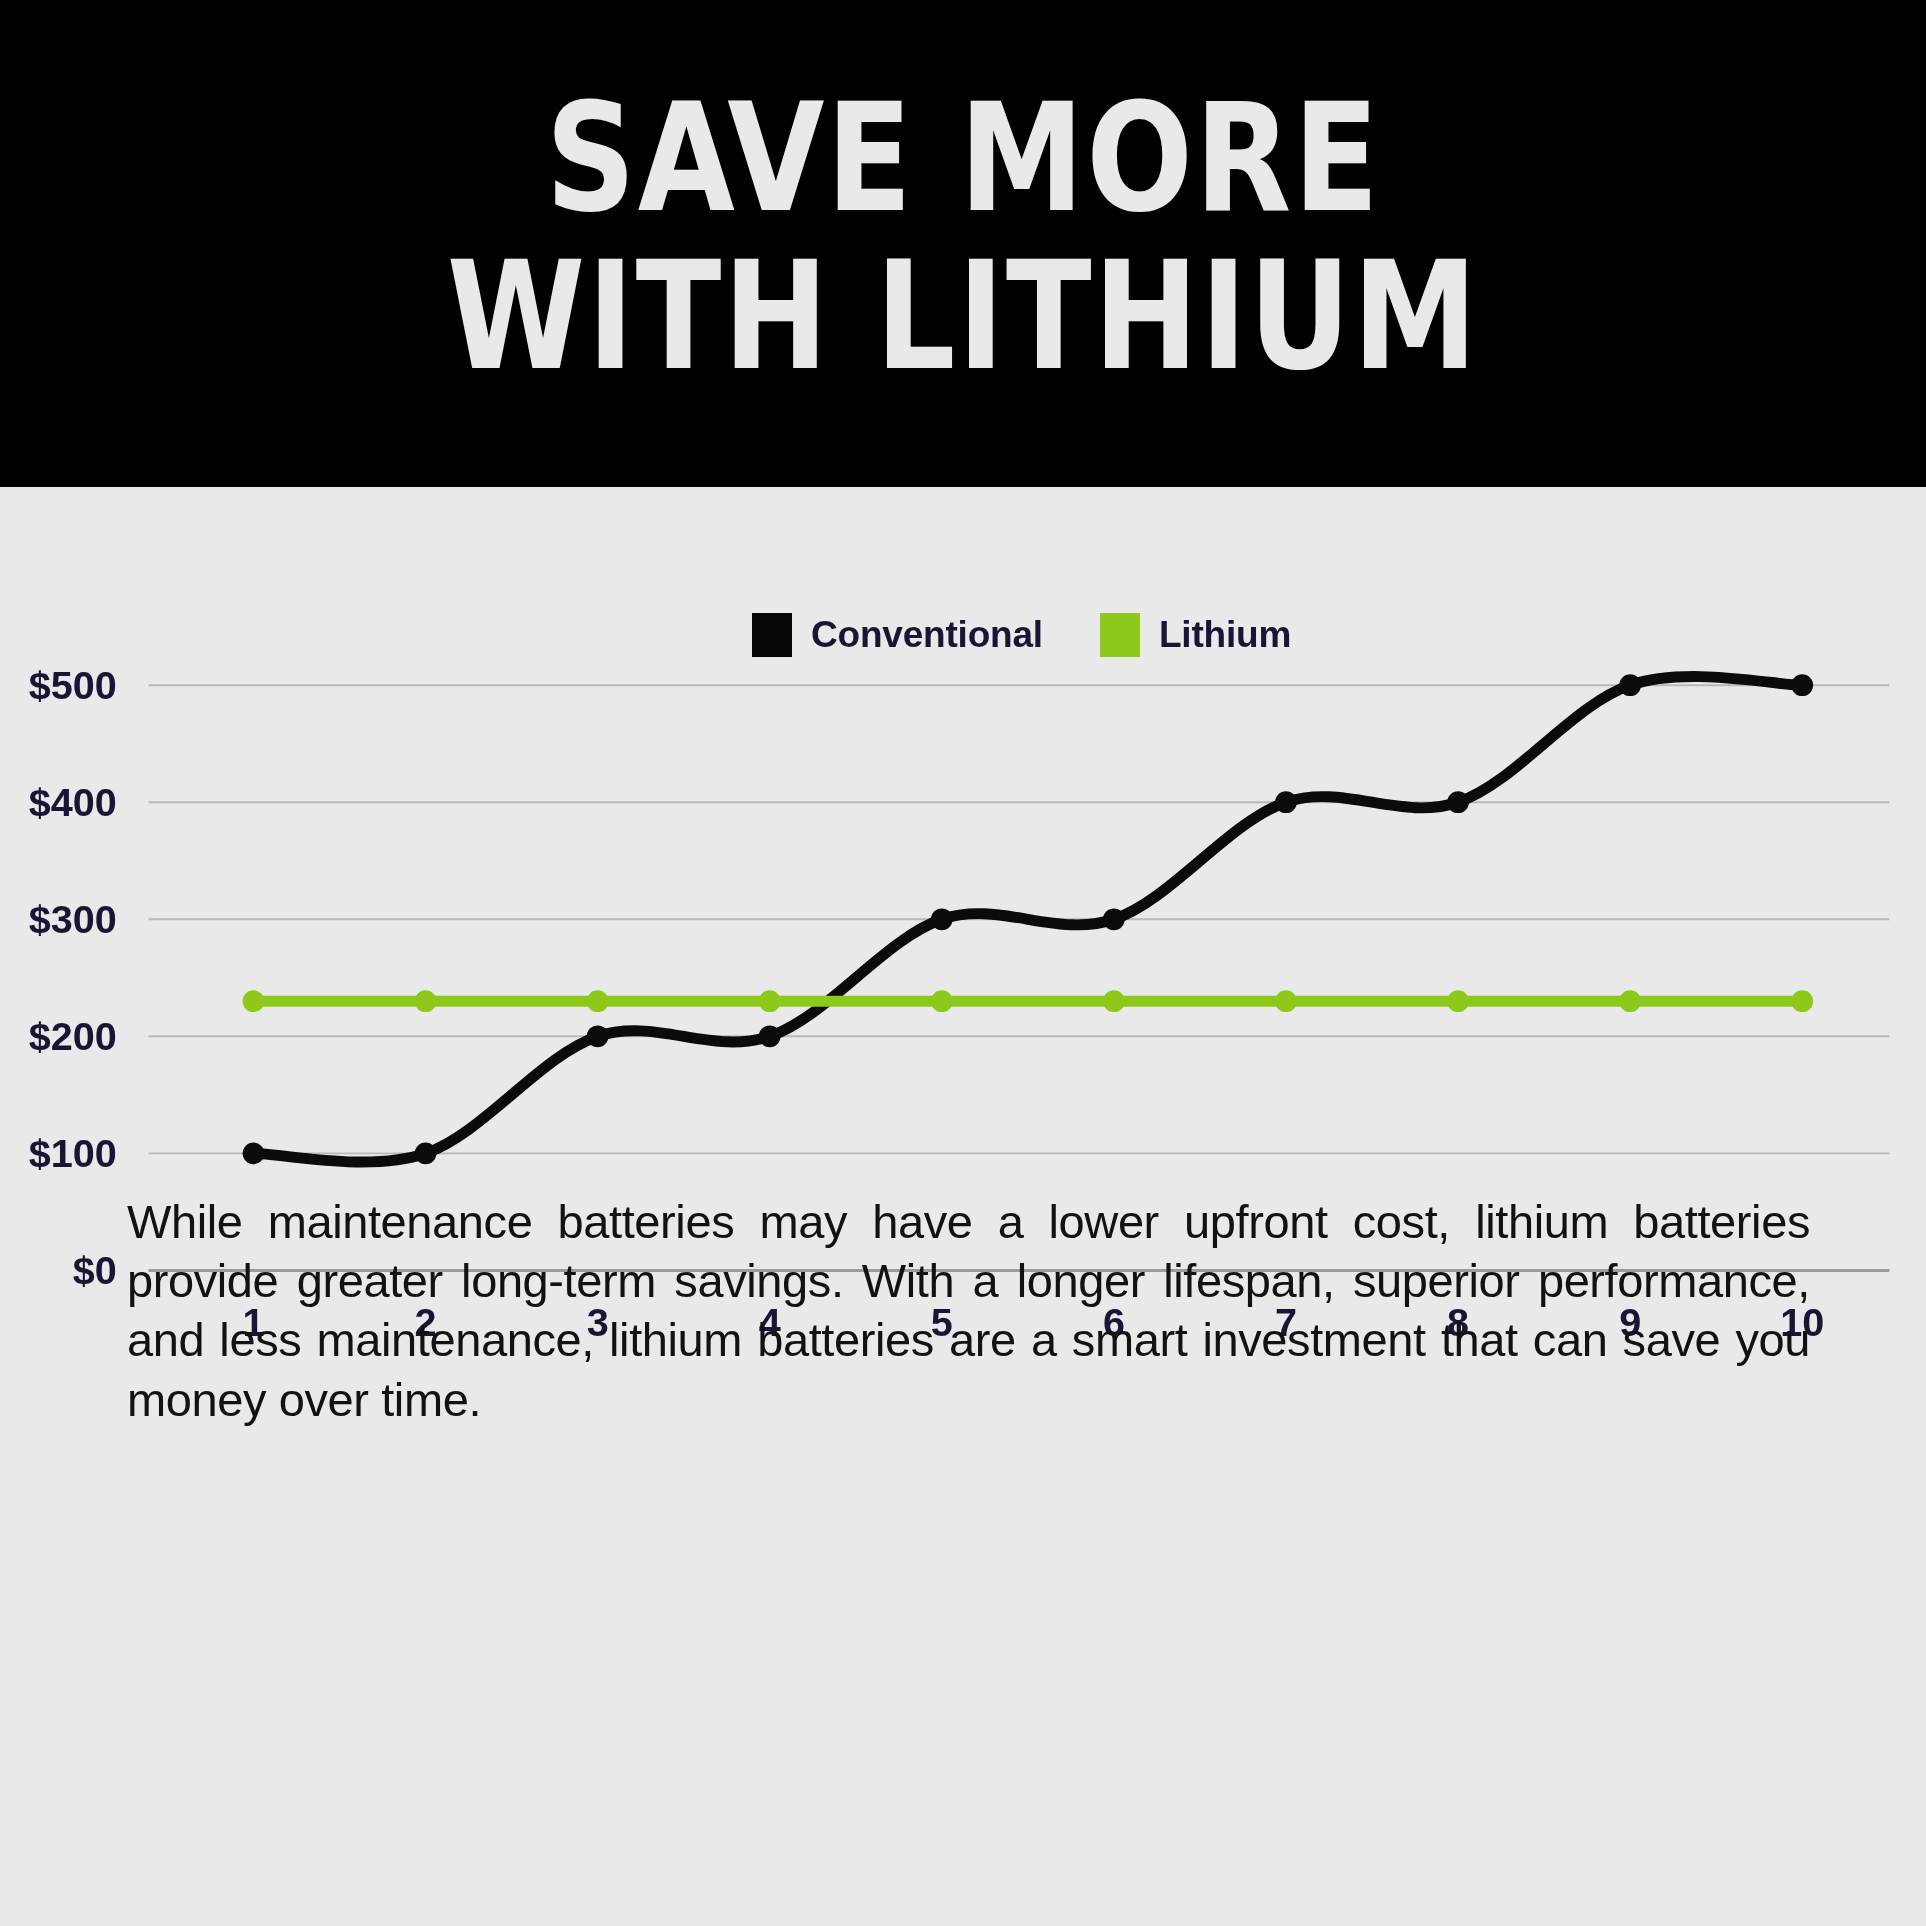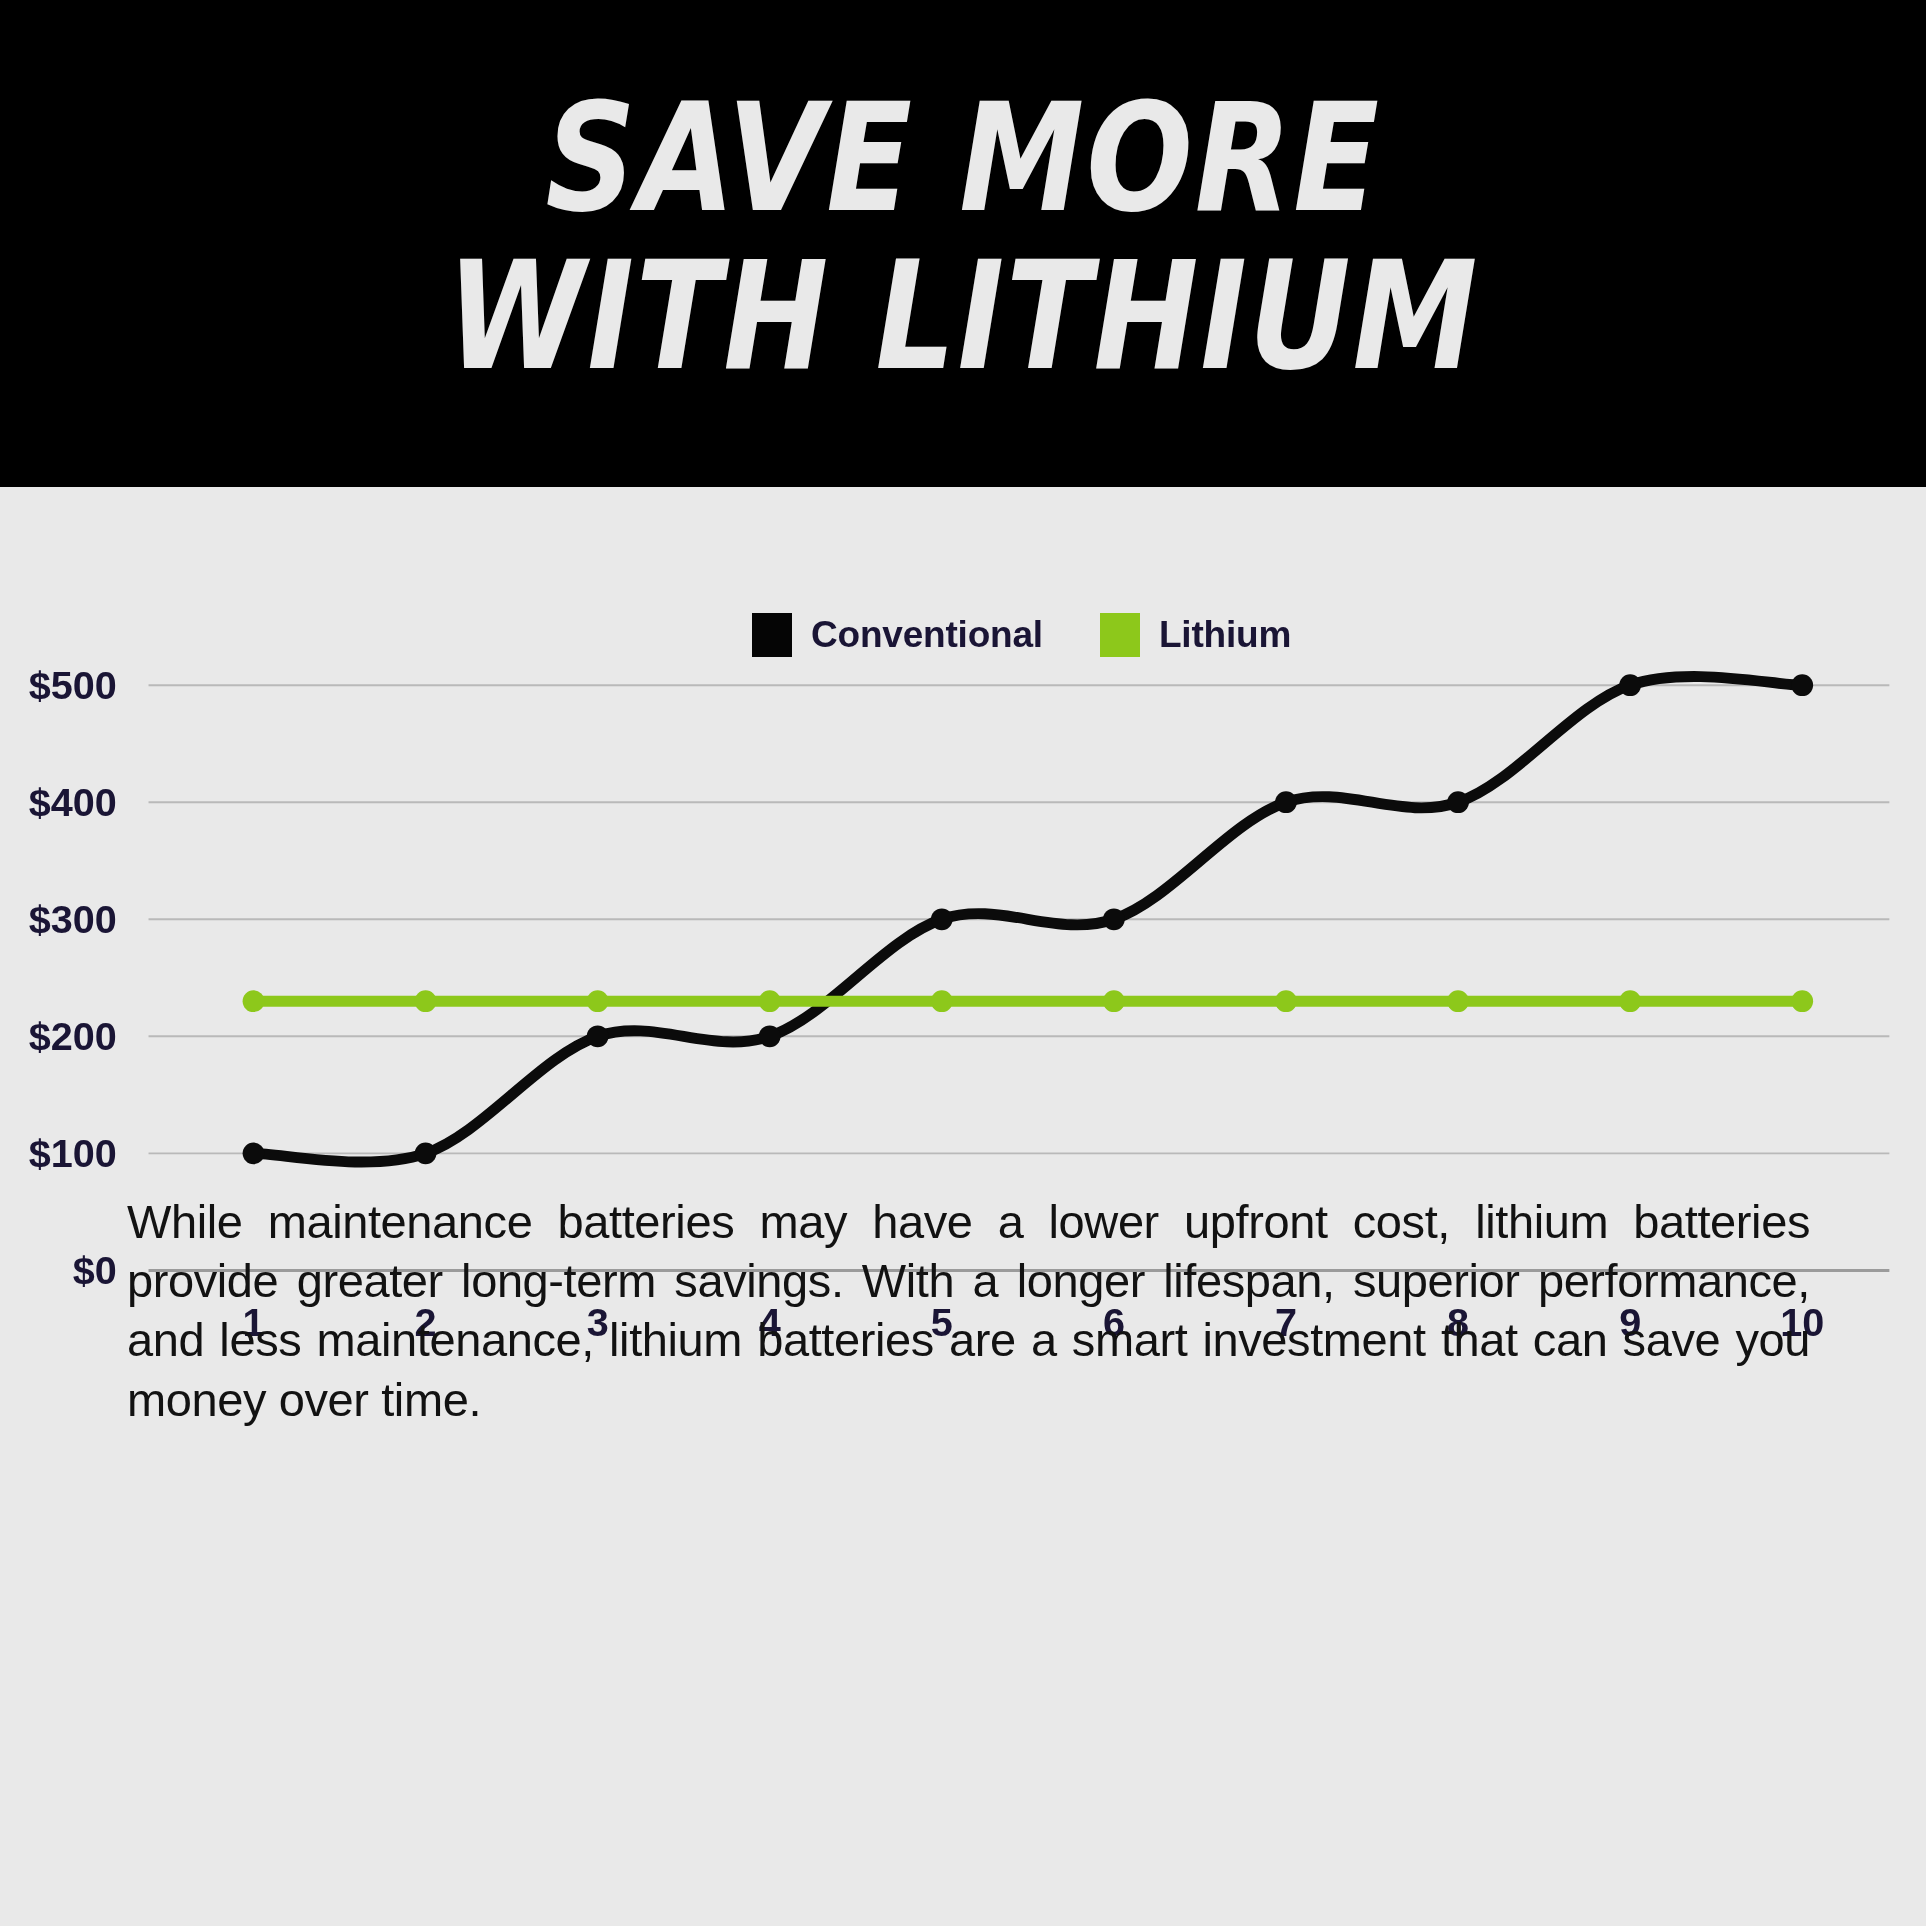--- a/index.html
+++ b/index.html
@@ -10,21 +10,21 @@
     overflow:hidden;
     position:relative;
   }
 
   
   #header{
     position:absolute;left:0;top:0;width:1927px;height:487px;
     background:#000000;
     display:flex;flex-direction:column;
     align-items:center;justify-content:center;
-    box-sizing:border-box;padding-bottom:12px;font-style:italic;
+    box-sizing:border-box;padding-bottom:12px;
   }
   .title-line{
     color:#e9e9e9;
     font-family:"DejaVu Sans Condensed","Liberation Sans Narrow","Liberation Sans",sans-serif;
     font-weight:bold;
     font-size:150px;
     line-height:1.05;
     letter-spacing:2px;
     text-transform:uppercase;
     white-space:nowrap;

